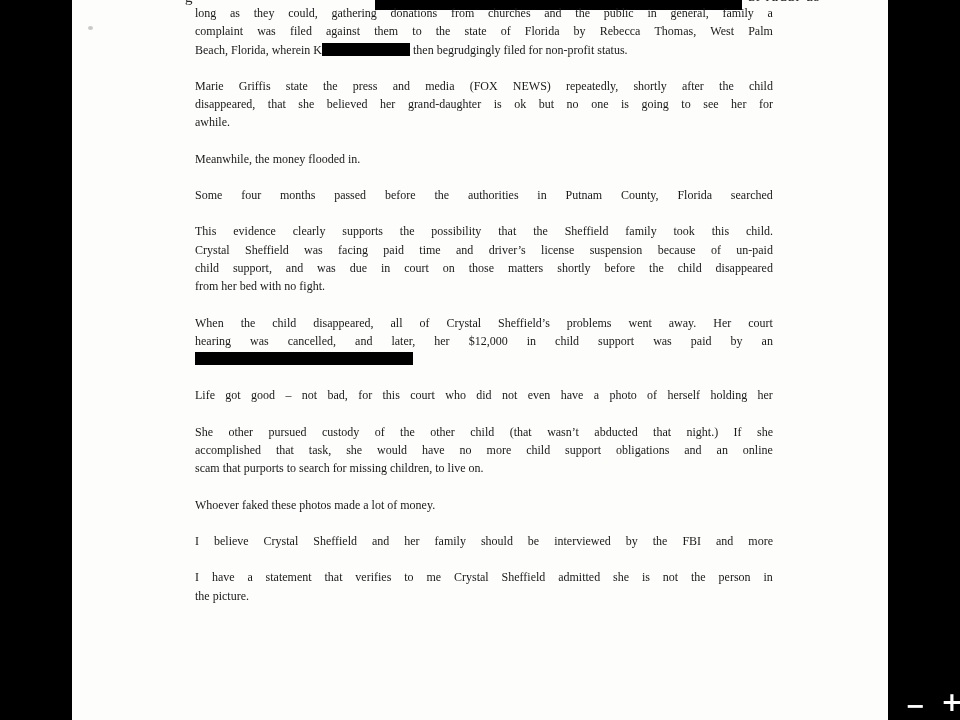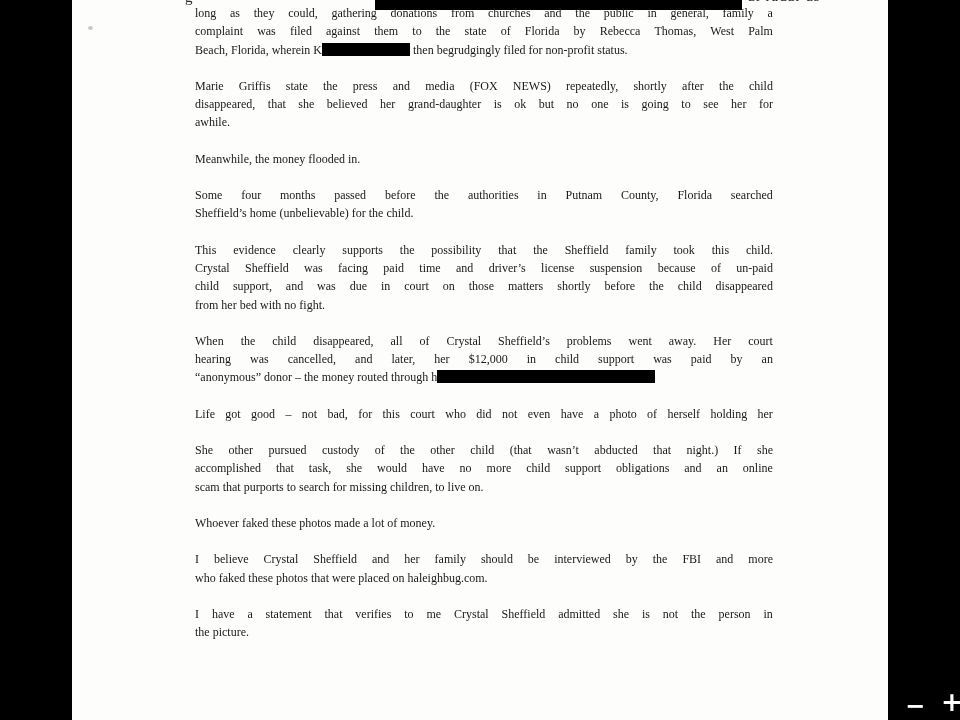--- a/index.html
+++ b/index.html
@@ -143,21 +143,20 @@
           <span>passed</span>
           <span>before</span>
           <span>the</span>
           <span>authorities</span>
           <span>in</span>
           <span>Putnam</span>
           <span>County,</span>
           <span>Florida</span>
           <span>searched</span>
         </div>
-        <div class="line plain"><span>Sheffield’s home (unbelievable) for the child.</span></div>
       </div>
       <div class="para">
         <div class="line justify">
           <span>This</span>
           <span>evidence</span>
           <span>clearly</span>
           <span>supports</span>
           <span>the</span>
           <span>possibility</span>
           <span>that</span>
@@ -227,21 +226,21 @@
           <span>her</span>
           <span>$12,000</span>
           <span>in</span>
           <span>child</span>
           <span>support</span>
           <span>was</span>
           <span>paid</span>
           <span>by</span>
           <span>an</span>
         </div>
-        <div class="line plain"><span>“anonymous” donor – the money routed through h</span><span class="redaction" style="width: 218px;"></span></div>
+        <div class="line plain"><span class="redaction" style="width: 218px;"></span></div>
       </div>
       <div class="para">
         <div class="line justify">
           <span>Life</span>
           <span>got</span>
           <span>good</span>
           <span>–</span>
           <span>not</span>
           <span>bad,</span>
           <span>for</span>
@@ -310,21 +309,20 @@
           <span>family</span>
           <span>should</span>
           <span>be</span>
           <span>interviewed</span>
           <span>by</span>
           <span>the</span>
           <span>FBI</span>
           <span>and</span>
           <span>more</span>
         </div>
-        <div class="line plain"><span>who faked these photos that were placed on haleighbug.com.</span></div>
       </div>
       <div class="para">
         <div class="line justify">
           <span>I</span>
           <span>have</span>
           <span>a</span>
           <span>statement</span>
           <span>that</span>
           <span>verifies</span>
           <span>to</span>

